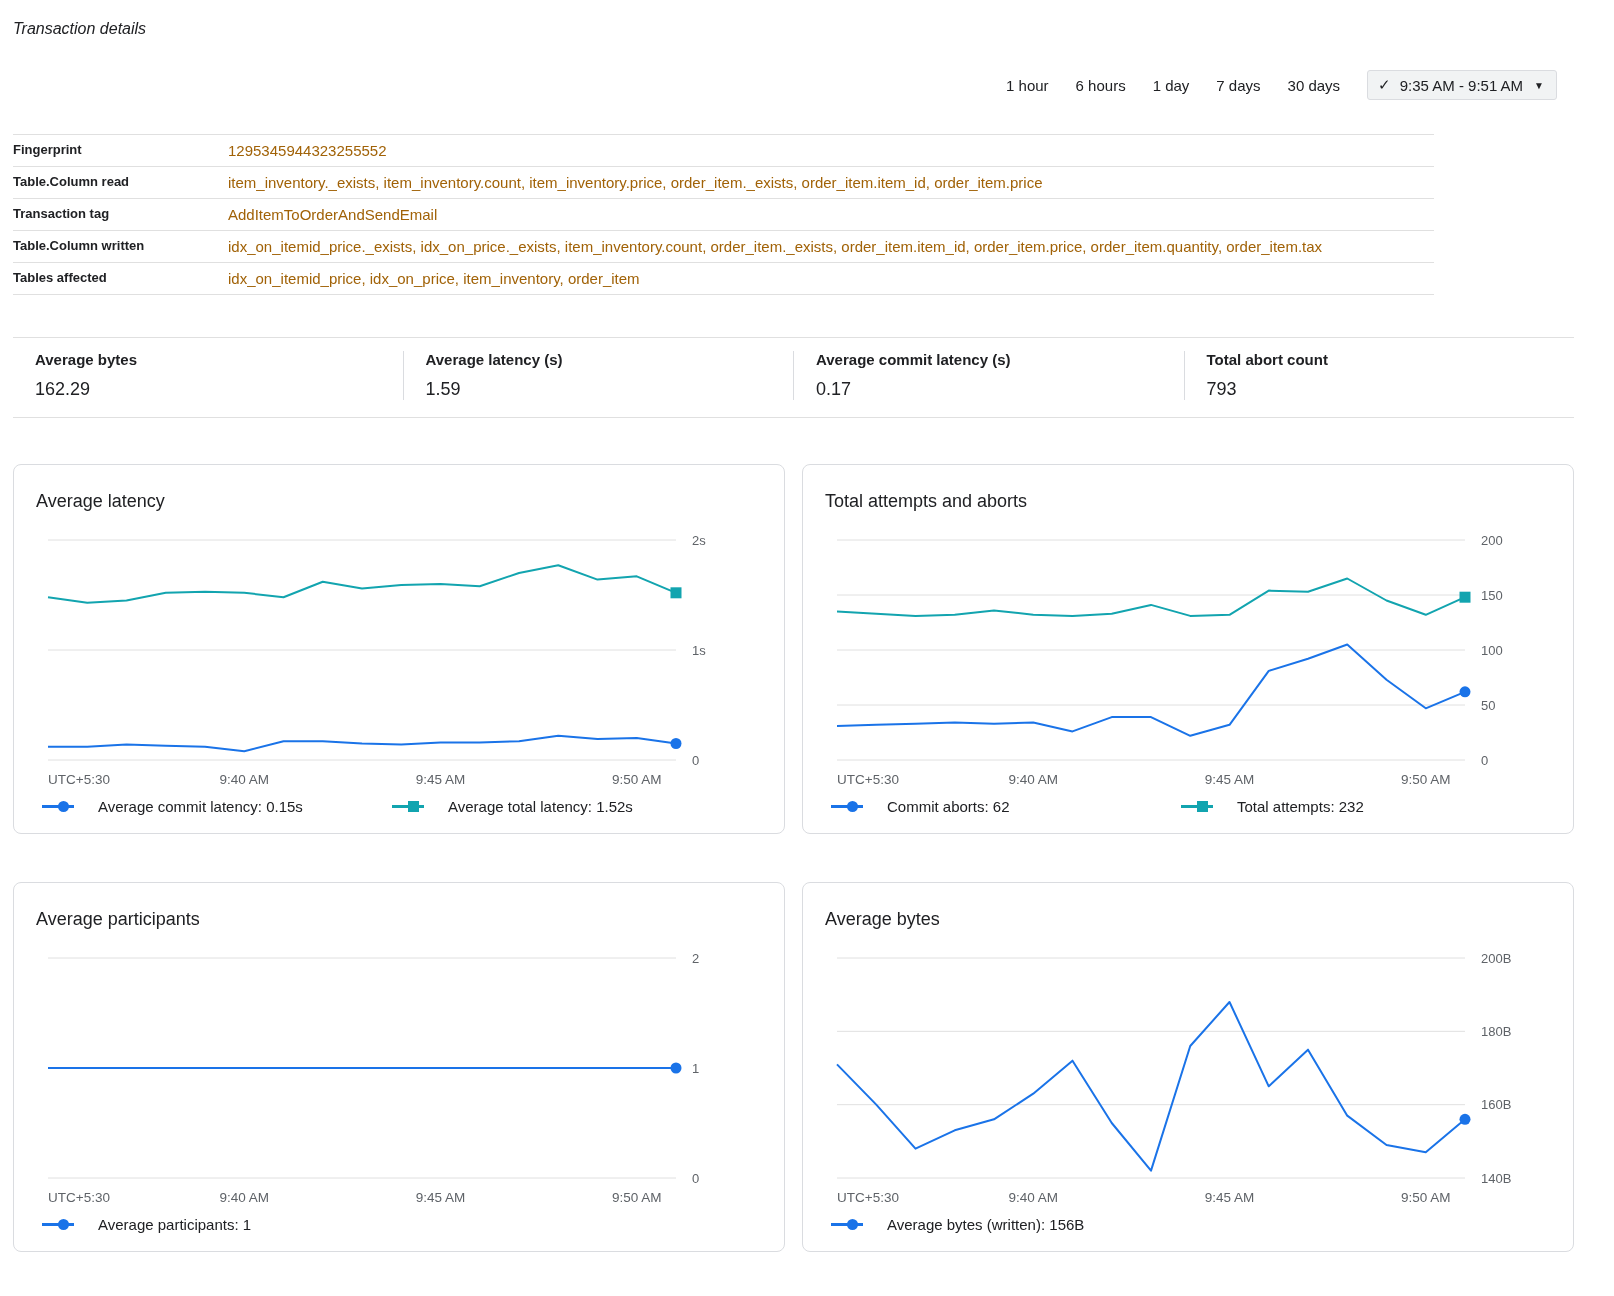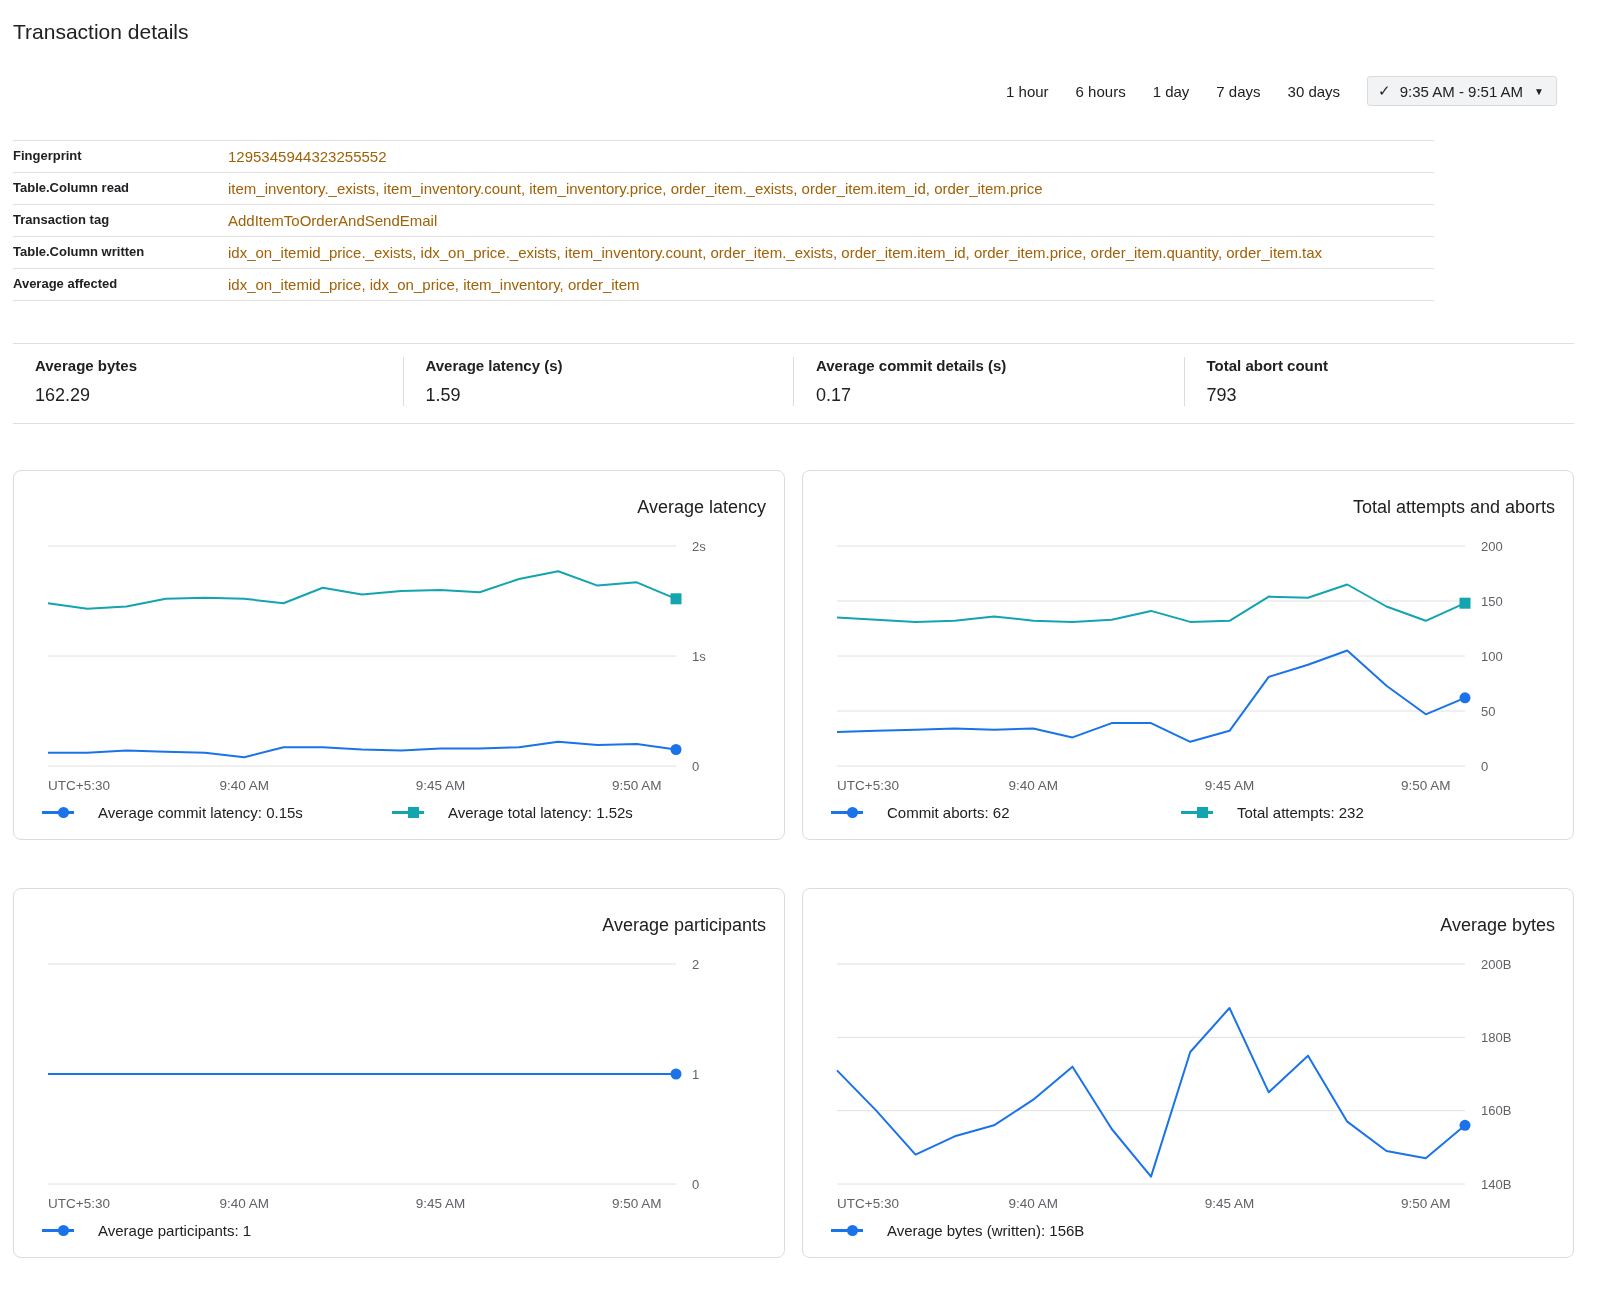--- a/index.html
+++ b/index.html
@@ -4,21 +4,21 @@
 <style>
   * { box-sizing: border-box; margin: 0; padding: 0; }
   body {
     width: 1614px;
     background: #ffffff;
     color: #202124;
     font-family: "Liberation Sans", sans-serif;
   }
   .page { padding: 12px 40px 24px 13px; }
 
-  .page-title { font-size: 21px; font-weight: 400; padding: 8px 0 26px 0; }
+  .page-title { font-size: 16px; font-weight: 400; padding: 8px 0 26px 0; font-style: italic; }
 
   
   .time-bar {
     display: flex; justify-content: flex-end; align-items: center;
     gap: 27px; margin: 6px 17px 34px 0;
   }
   .time-opt { font-size: 15px; font-weight: 500; color: #202124; cursor: pointer; white-space: nowrap; }
   .range-select {
     display: flex; align-items: center; gap: 9px;
     background: #f1f3f4; border: 1px solid #dadce0; border-radius: 3px;
@@ -44,21 +44,21 @@
   .stat .slabel { font-weight: 700; font-size: 15px; }
   .stat .svalue { font-size: 18px; margin-top: 11px; }
 
   
   .charts {
     display: grid; grid-template-columns: 1fr 1fr;
     column-gap: 17px; row-gap: 48px; margin-top: 46px;
   }
   .card {
     border: 1px solid #dadce0; border-radius: 8px;
-    padding: 26px 18px 16px 22px; background: #fff; text-align: right;
+    padding: 26px 18px 16px 22px; background: #fff;
   }
   .card-title { font-size: 18px; font-weight: 400; margin-bottom: 14px; }
   .chart svg { display: block; }
   svg text { font-family: "Liberation Sans", sans-serif; }
   .ytick { fill: #5f6368; font-size: 13px; }
   .xtick { fill: #5f6368; font-size: 13.5px; }
 
   .legend { display: flex; align-items: center; padding: 8px 6px 2px 6px; }
   .legend-item { display: flex; align-items: center; gap: 24px; margin-right: 60px; }
   .legend-item:first-child { min-width: 290px; }
@@ -99,36 +99,36 @@
     </div>
     <div class="drow">
       <div class="dlabel">Transaction tag</div>
       <div class="dvalue">AddItemToOrderAndSendEmail</div>
     </div>
     <div class="drow">
       <div class="dlabel">Table.Column written</div>
       <div class="dvalue">idx_on_itemid_price._exists, idx_on_price._exists, item_inventory.count, order_item._exists, order_item.item_id, order_item.price, order_item.quantity, order_item.tax</div>
     </div>
     <div class="drow">
-      <div class="dlabel">Average affected</div>
+      <div class="dlabel">Tables affected</div>
       <div class="dvalue">idx_on_itemid_price, idx_on_price, item_inventory, order_item</div>
     </div>
   </div>
 
   <div class="stats">
     <div class="stat">
       <div class="slabel">Average bytes</div>
       <div class="svalue">162.29</div>
     </div>
     <div class="stat">
       <div class="slabel">Average latency (s)</div>
       <div class="svalue">1.59</div>
     </div>
     <div class="stat">
-      <div class="slabel">Average commit details (s)</div>
+      <div class="slabel">Average commit latency (s)</div>
       <div class="svalue">0.17</div>
     </div>
     <div class="stat">
       <div class="slabel">Total abort count</div>
       <div class="svalue">793</div>
     </div>
   </div>
 
   <div class="charts">
     <div class="card">

